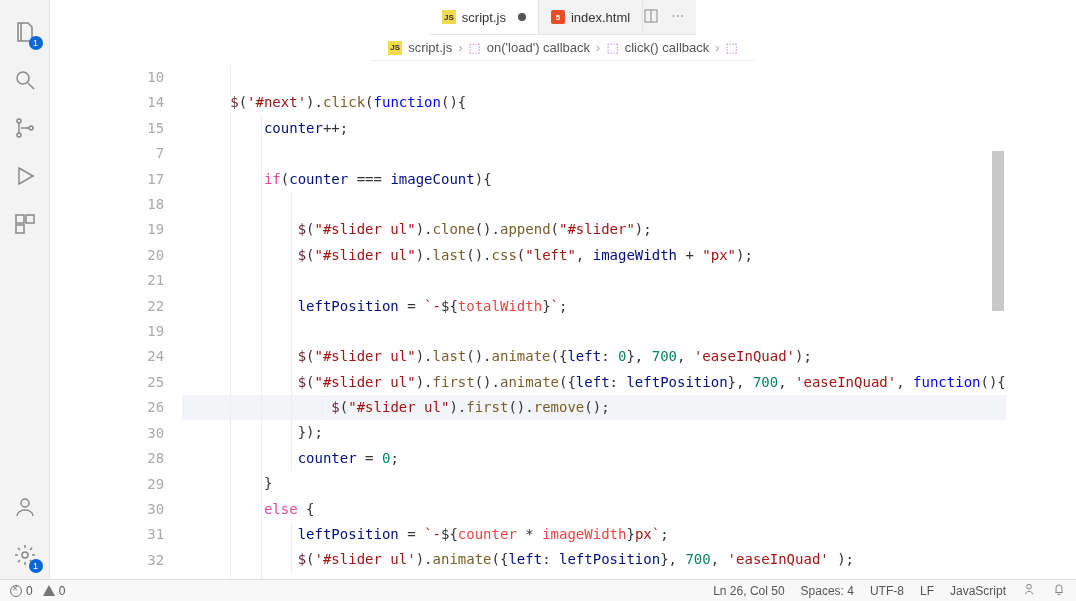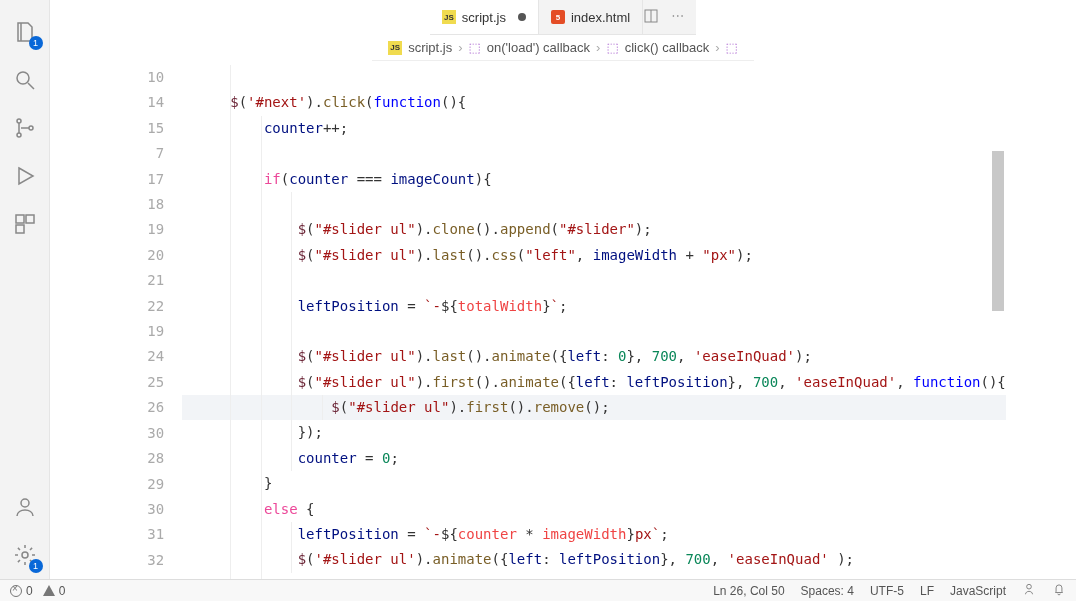--- a/index.html
+++ b/index.html
@@ -270,21 +270,21 @@
         <span>0</span>
       </span>
     <span class="item serr">
         <span class="tri"></span>
         <span>0</span>
       </span>
   </div>
   <div class="right">
     <span class="item">Ln 26, Col 50</span>
     <span class="item">Spaces: 4</span>
-    <span class="item">UTF-5</span>
+    <span class="item">UTF-8</span>
     <span class="item">LF</span>
     <span class="item">JavaScript</span>
     <span class="item">
       <svg width="14" height="14" viewBox="0 0 24 24" stroke="#777" fill="none" stroke-width="1.5">
           <circle cx="12" cy="8" r="4"></circle>
           <path d="M6 21c0-3 3-5 6-5s6 2 6 5"></path>
         </svg>
     </span>
     <span class="item">
       <svg width="14" height="14" viewBox="0 0 24 24" stroke="#777" fill="none" stroke-width="1.5">

